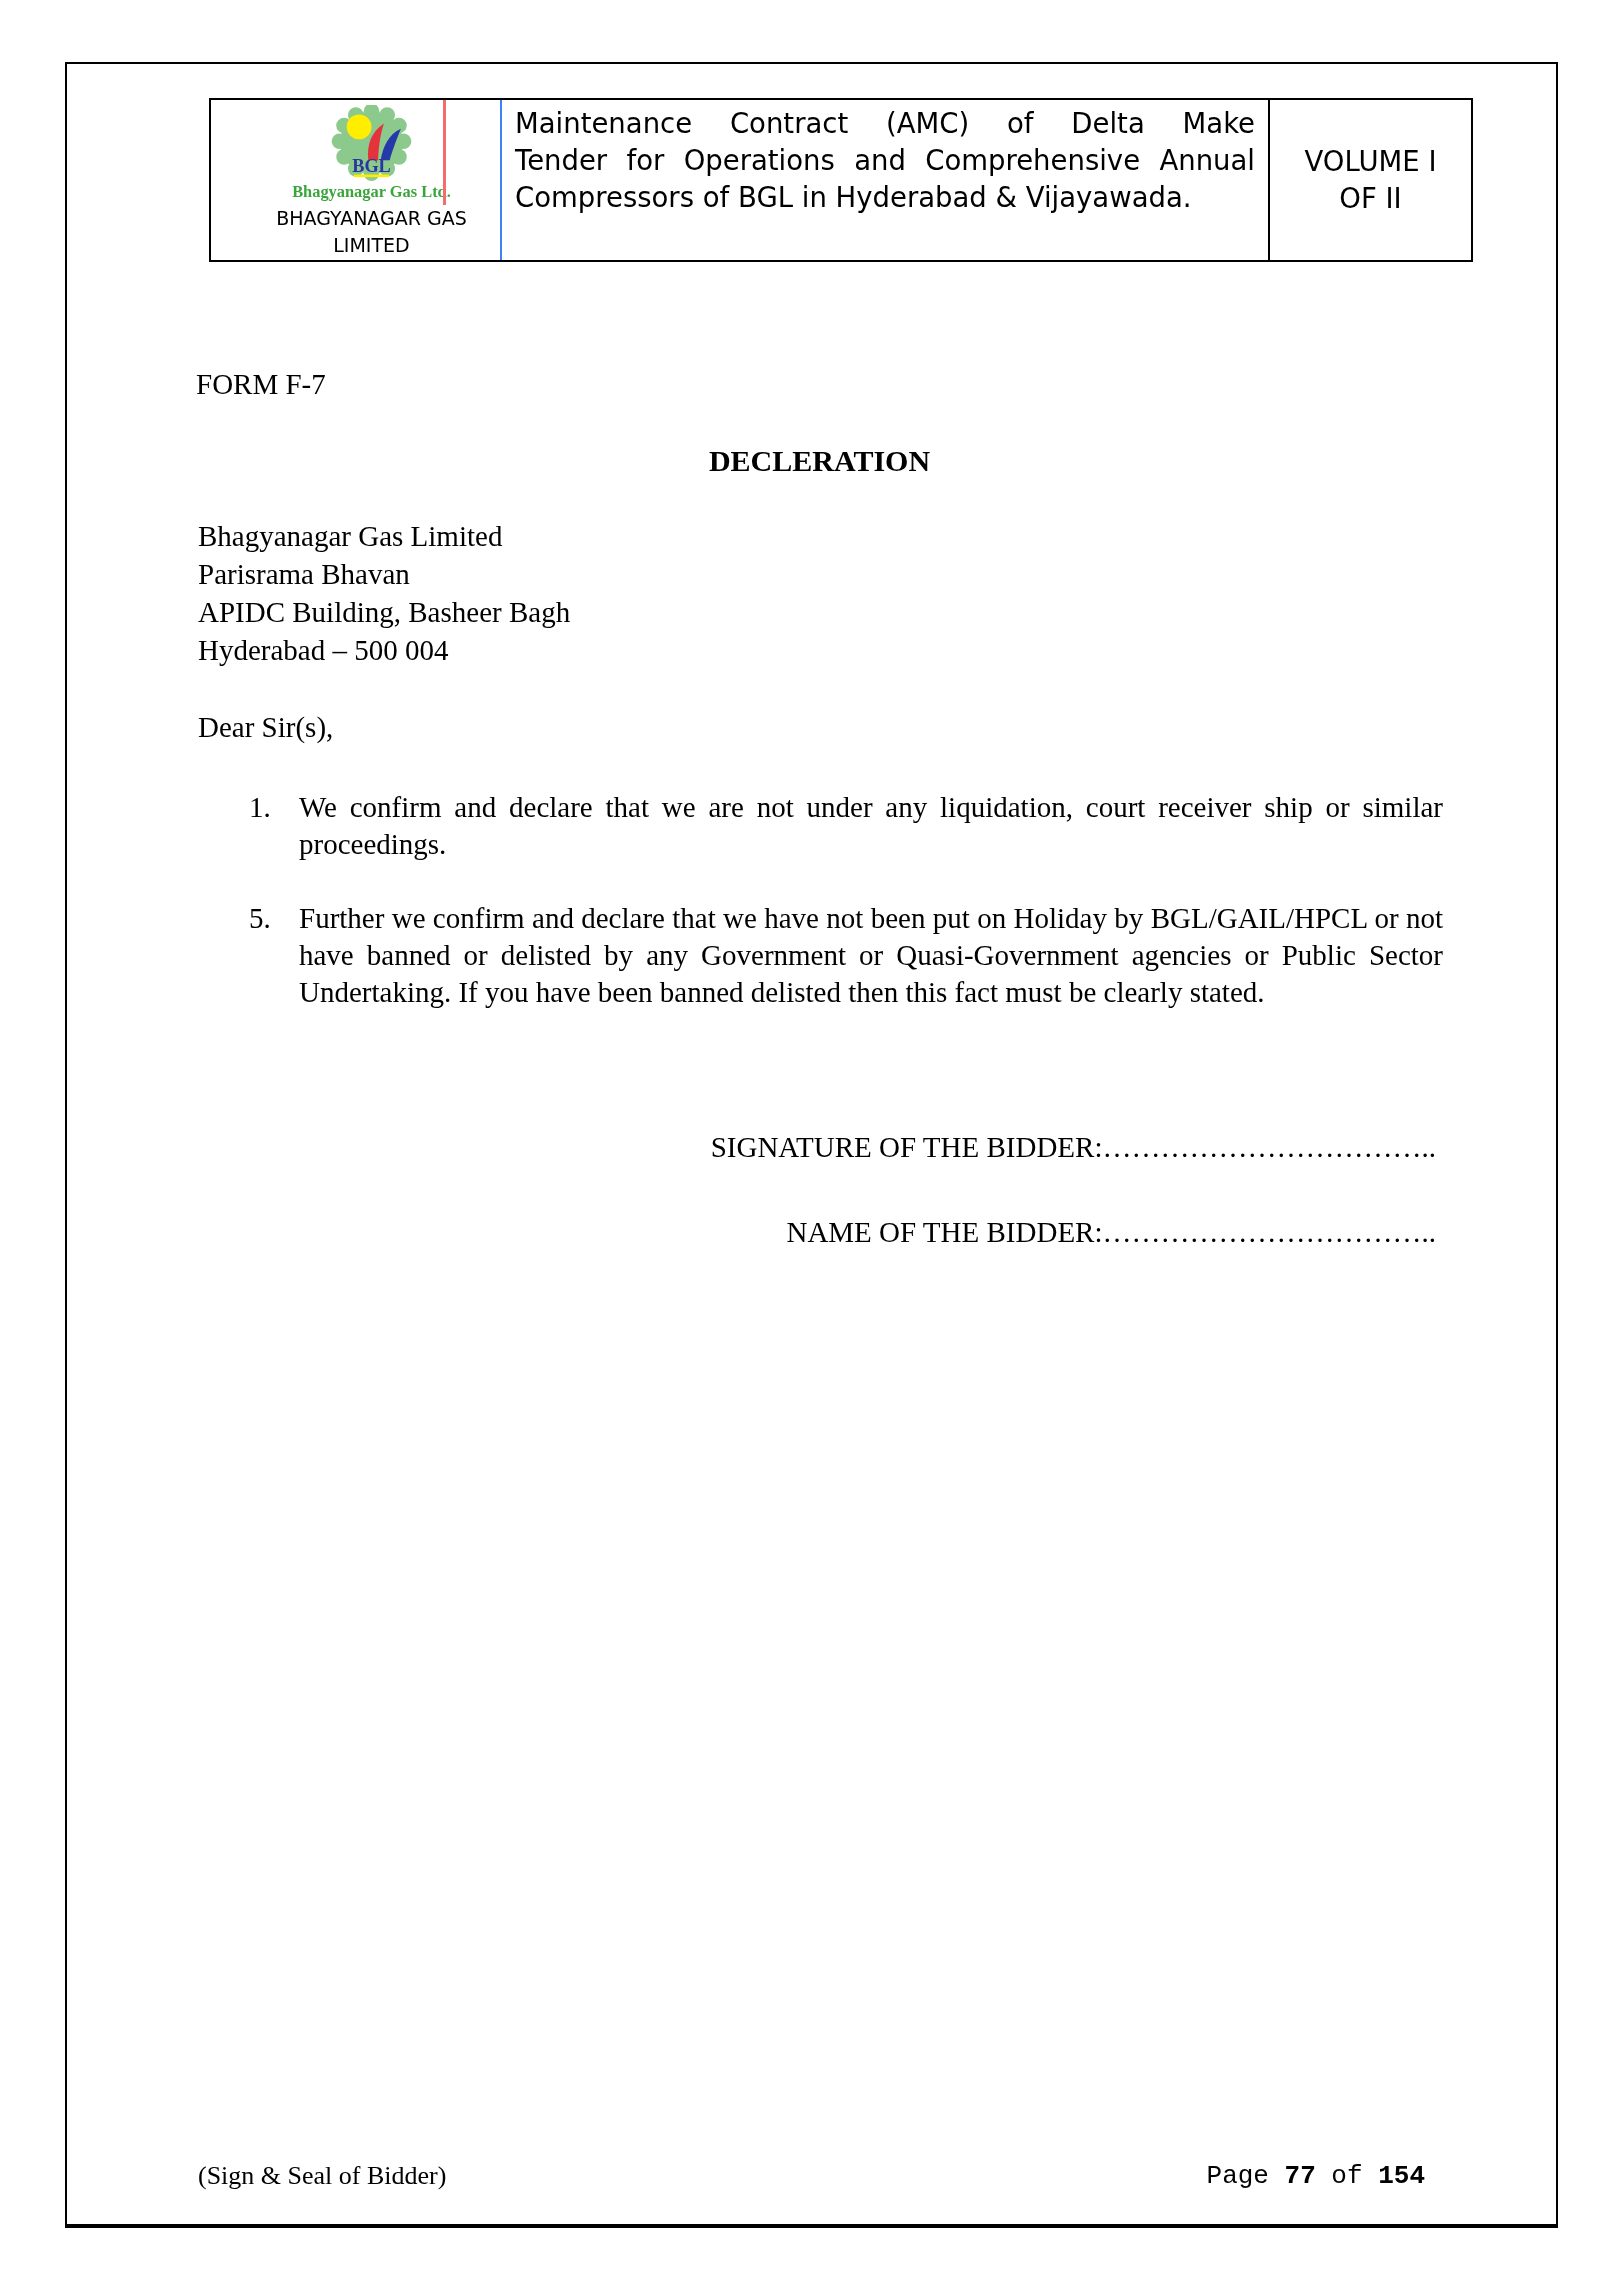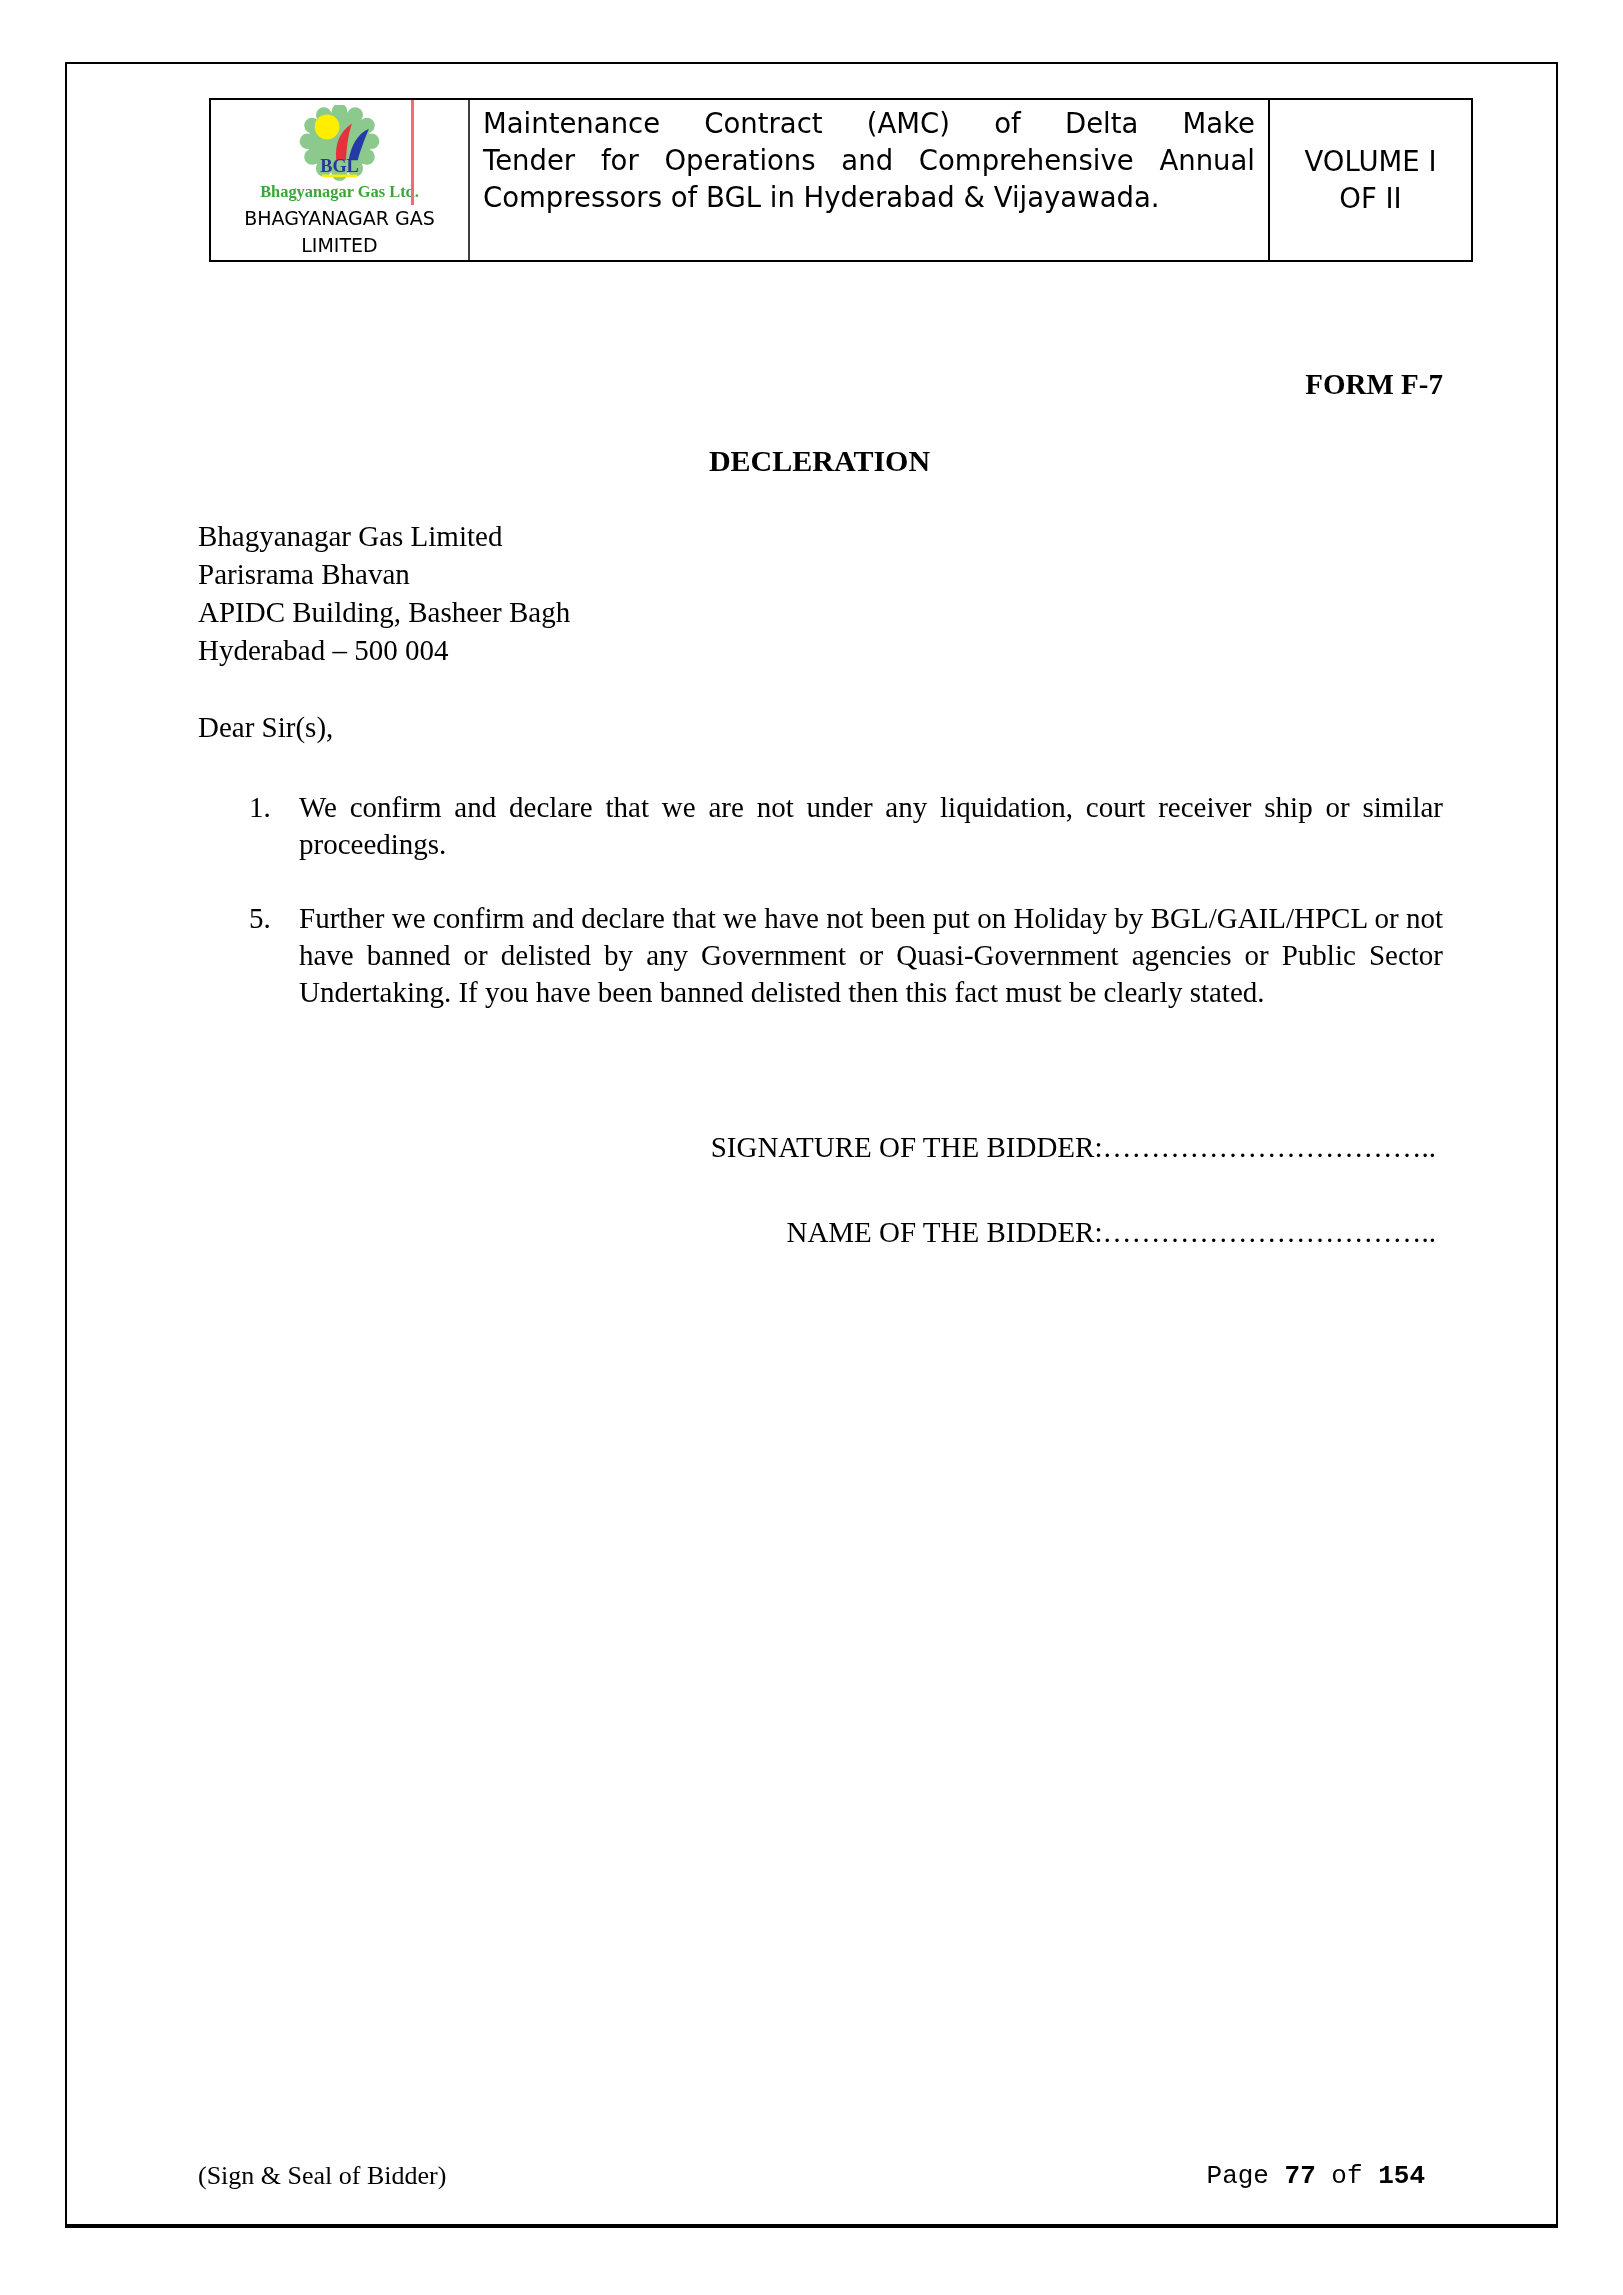--- a/index.html
+++ b/index.html
@@ -11,22 +11,22 @@
     position:absolute; left:65px; top:62px; width:1493px; height:2166px;
     border:2px solid #000; border-bottom-width:4.6px; box-sizing:border-box;
   }
   
   .header {
     position:absolute; left:209px; top:98px; width:1264px; height:164px;
     display:flex; border:2px solid #000; box-sizing:border-box; background:#fff;
   }
   .cell { box-sizing:border-box; }
   .logo-cell {
-    width:259px; border-right:2px solid #404040; position:relative;
-    display:flex; flex-direction:column; align-items:center; padding-top:5.2px;
+    width:259px; border-right:2px solid #3b82f6; position:relative;
+    display:flex; flex-direction:column; align-items:center; padding-top:5.2px;margin-left:32px;
   }
   .logo-red-line { position:absolute; left:200px; top:0; width:2.6px; height:105px; }
   .logo-emblem { display:block; }
   .logo-caption {
     font-family:"Liberation Serif", serif; font-weight:bold;
     font-size:16.4px; line-height:18.3px; margin-top:-1.3px;
   }
   .company-name {
     font-family:"DejaVu Sans", sans-serif; font-size:19px; line-height:27px;
     text-align:center; margin-top:3.9px; color:#000000;
@@ -37,22 +37,22 @@
   }
   .title-line { text-align:justify; text-align-last:justify; white-space:nowrap; }
   .title-line.last { text-align:right; text-align-last:left; }
   .bid-line { text-align:center; }
   .volume-cell {
     width:201px; display:flex; flex-direction:column; align-items:center; justify-content:center;
     font-family:"DejaVu Sans", sans-serif; font-size:27.5px; line-height:37px; text-align:center;
   }
   
   .form-label {
-    position:absolute; left:196px; top:368px; width:1247px; text-align:right;
-    font-size:29px; font-weight:bold;
+    position:absolute; left:196px; top:368px; width:1247px; 
+    font-size:29px; font-weight:normal;
   }
   .heading {
     position:absolute; left:196px; top:444px; width:1247px; text-align:center;
     font-size:30px; font-weight:bold;
   }
   .address { position:absolute; left:198px; top:517px; font-size:29px; line-height:38px; }
   .salutation { position:absolute; left:198px; top:711px; font-size:29px; }
   .items { position:absolute; left:249px; top:789px; width:1194px; }
   .item { display:flex; font-size:29px; line-height:37px; }
   .item + .item { margin-top:37px; }

